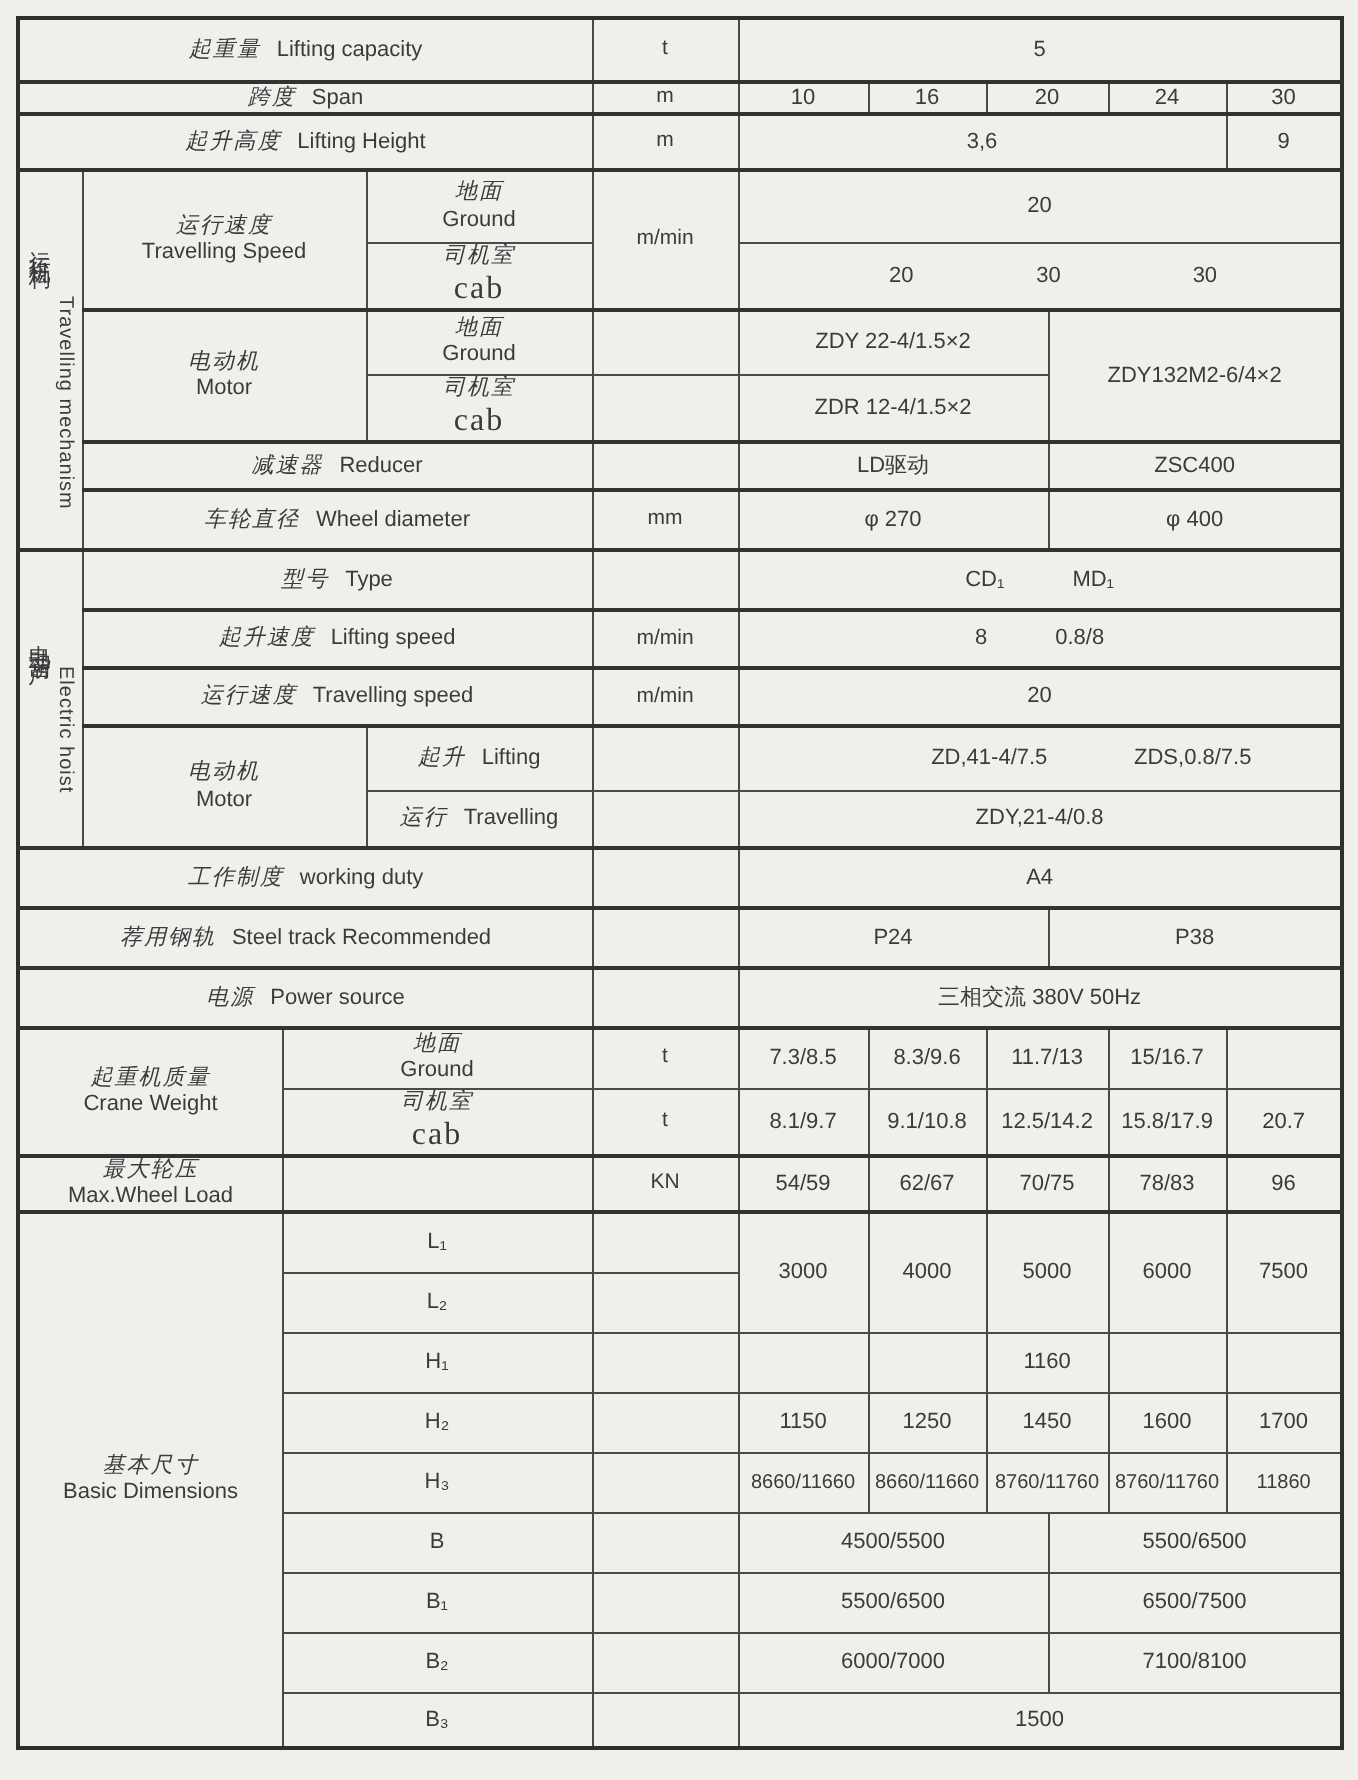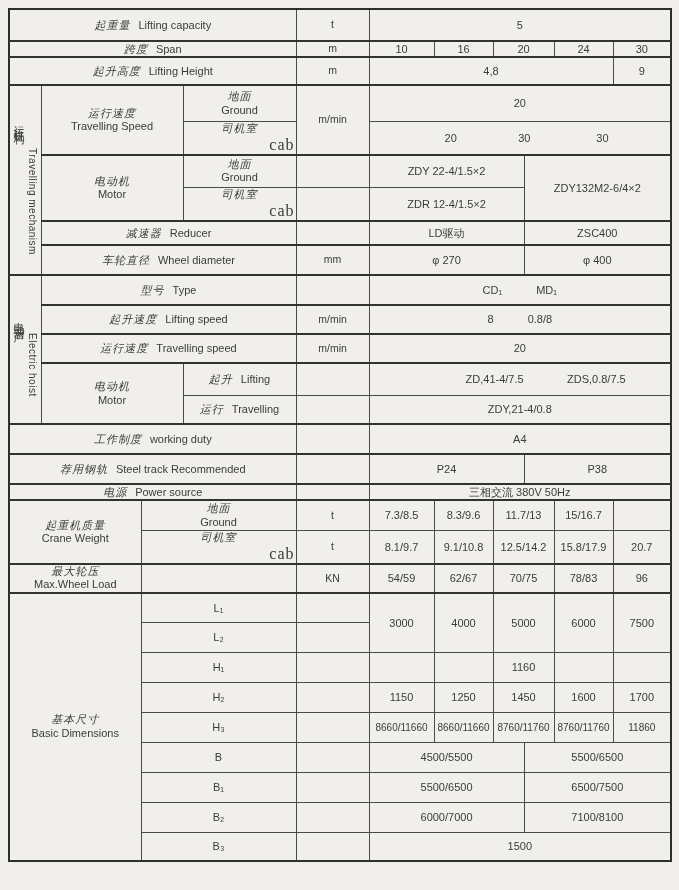--- a/index.html
+++ b/index.html
@@ -3,21 +3,21 @@
 <meta charset="utf-8">
 <style>
   html,body{margin:0;padding:0;background:#f1efec;}
   body{width:679px;height:890px;font-family:"Liberation Sans",sans-serif;color:#3b3b3b;}
   .sheet{padding:8px 9px 0 8px;}
   table{border-collapse:collapse;table-layout:fixed;width:661px;border:2px solid #2e2e2e;}
   td{border:1px solid #4a4a4a;text-align:center;vertical-align:middle;font-size:11px;padding:0 1px;line-height:1.3;overflow:hidden;}
   tr.t2 td{border-top:2px solid #323232;}
   .zh{letter-spacing:1px;font-style:italic;}
   .inline .en{margin-left:8px;letter-spacing:0;}
-  .cab{font-family:"Liberation Serif",serif;font-size:16px;line-height:1;letter-spacing:1px;text-align:right;}
+  .cab{font-family:"Liberation Serif",serif;font-size:16px;line-height:1;letter-spacing:1px;}
   .stack div{line-height:1.2;}
   .unit{font-size:10.5px;}
   .val{font-size:11px;}
   .small td{font-size:10px;}
   
   .vwrap{display:flex;flex-direction:row;justify-content:center;align-items:flex-start;}
   .v-zh{writing-mode:vertical-rl;text-orientation:upright;font-size:11px;letter-spacing:3px;padding-top:10px;}
   .v-en{writing-mode:vertical-rl;font-size:10px;letter-spacing:.5px;padding-top:42px;}
   
   td.rel{position:relative;}
@@ -63,21 +63,21 @@
   <td class="val">10</td>
   <td class="val">16</td>
   <td colspan="2" class="val">20</td>
   <td class="val">24</td>
   <td class="val">30</td>
 </tr>
 
 <tr style="height:28px" class="t2">
   <td colspan="4" class="inline"><span class="zh">起升高度</span><span class="en">Lifting Height</span></td>
   <td class="unit">m</td>
-  <td colspan="5" class="val">4,8</td>
+  <td colspan="5" class="val">3,6</td>
   <td class="val">9</td>
 </tr>
 
 <tr style="height:36px" class="t2">
   <td rowspan="6">
     <div class="vwrap">
       <span class="v-zh">运行机构</span>
       <span class="v-en">Travelling mechanism</span>
     </div>
   </td>
@@ -203,21 +203,21 @@
   <td colspan="6" class="val">A4</td>
 </tr>
 
 <tr style="height:30px" class="t2">
   <td colspan="4" class="inline"><span class="zh">荐用钢轨</span><span class="en">Steel track Recommended</span></td>
   <td></td>
   <td colspan="3" class="val">P24</td>
   <td colspan="3" class="val">P38</td>
 </tr>
 
-<tr style="height:16px" class="t2">
+<tr style="height:30px" class="t2">
   <td colspan="4" class="inline"><span class="zh">电源</span><span class="en">Power source</span></td>
   <td></td>
   <td colspan="6" class="val">三相交流  380V  50Hz</td>
 </tr>
 
 <tr style="height:30px" class="t2">
   <td colspan="2" rowspan="2" class="stack">
             <div class="zh">起重机质量</div>
             <div>Crane Weight</div>
           </td>

